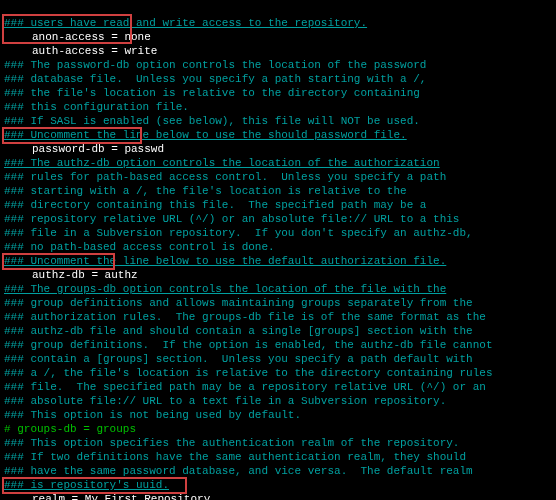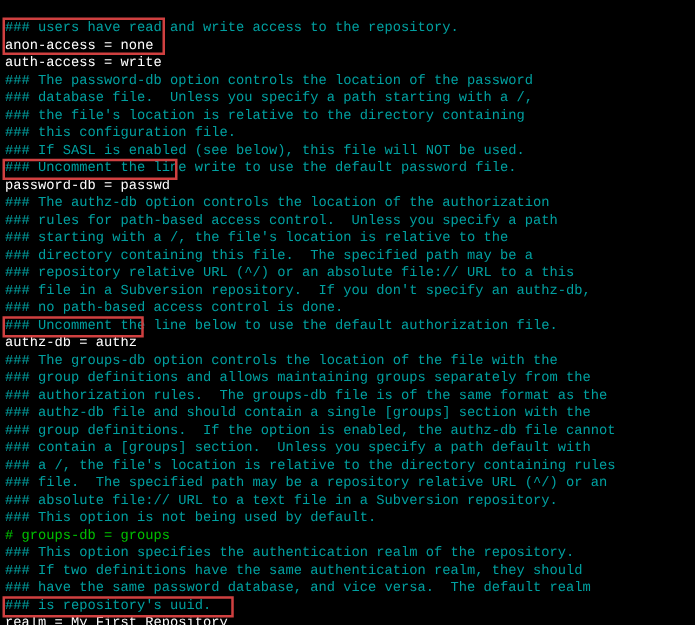--- a/index.html
+++ b/index.html
@@ -12,22 +12,22 @@
   }
   .terminal {
     font-family: "Consolas", "Courier New", monospace;
     font-size: 11px;
     line-height: 14px;
     white-space: pre;
     padding: 2px 4px;
     color: #00a0a0;
   }
   .c-comment { color: #00a0a0; }
-  .c-underline { }
-  .c-white { color: #ffffff; }
+  .c-underline { text-decoration: underline; }
+  .c-white { color: #ffffff; padding-left: 28px; }
   .c-green { color: #00c000; text-align: right; }
   .highlight {
     position: absolute;
     border: 2px solid #d04040;
     box-sizing: border-box;
     pointer-events: none;
   }
   .terminal-wrap { position: relative; }
 </style>
 </head>
@@ -36,21 +36,21 @@
 <div class="terminal-wrap">
 <div class="terminal">
 <span class="c-comment c-underline">### users have read and write access to the repository.</span>
 <span class="c-white">anon-access = none</span>
 <span class="c-white">auth-access = write</span>
 <span class="c-comment">### The password-db option controls the location of the password</span>
 <span class="c-comment">### database file.  Unless you specify a path starting with a /,</span>
 <span class="c-comment">### the file's location is relative to the directory containing</span>
 <span class="c-comment">### this configuration file.</span>
 <span class="c-comment">### If SASL is enabled (see below), this file will NOT be used.</span>
-<span class="c-comment c-underline">### Uncomment the line write to use the default password file.</span>
+<span class="c-comment c-underline">### Uncomment the line below to use the should password file.</span>
 <span class="c-white">password-db = passwd</span>
 <span class="c-comment c-underline">### The authz-db option controls the location of the authorization</span>
 <span class="c-comment">### rules for path-based access control.  Unless you specify a path</span>
 <span class="c-comment">### starting with a /, the file's location is relative to the</span>
 <span class="c-comment">### directory containing this file.  The specified path may be a</span>
 <span class="c-comment">### repository relative URL (^/) or an absolute file:// URL to a this</span>
 <span class="c-comment">### file in a Subversion repository.  If you don't specify an authz-db,</span>
 <span class="c-comment">### no path-based access control is done.</span>
 <span class="c-comment c-underline">### Uncomment the line below to use the default authorization file.</span>
 <span class="c-white">authz-db = authz</span>

